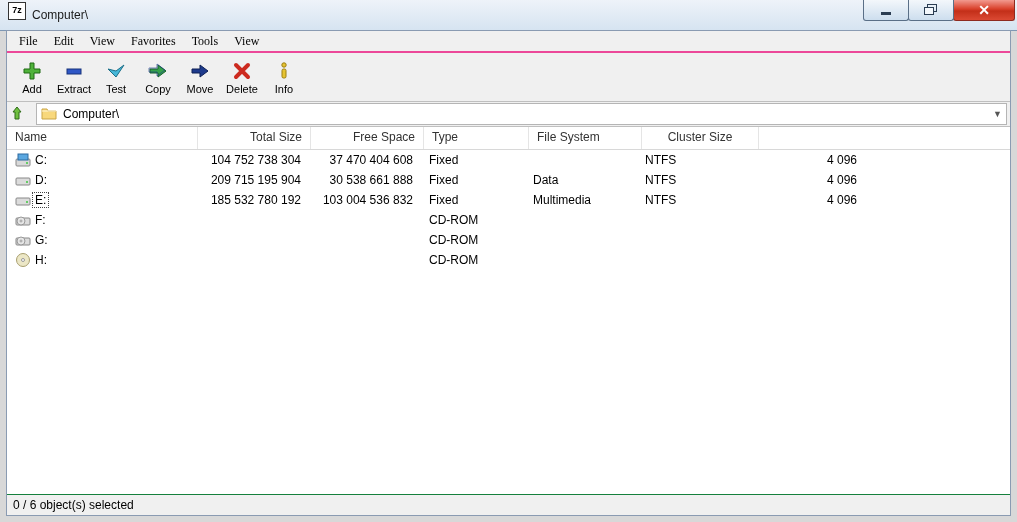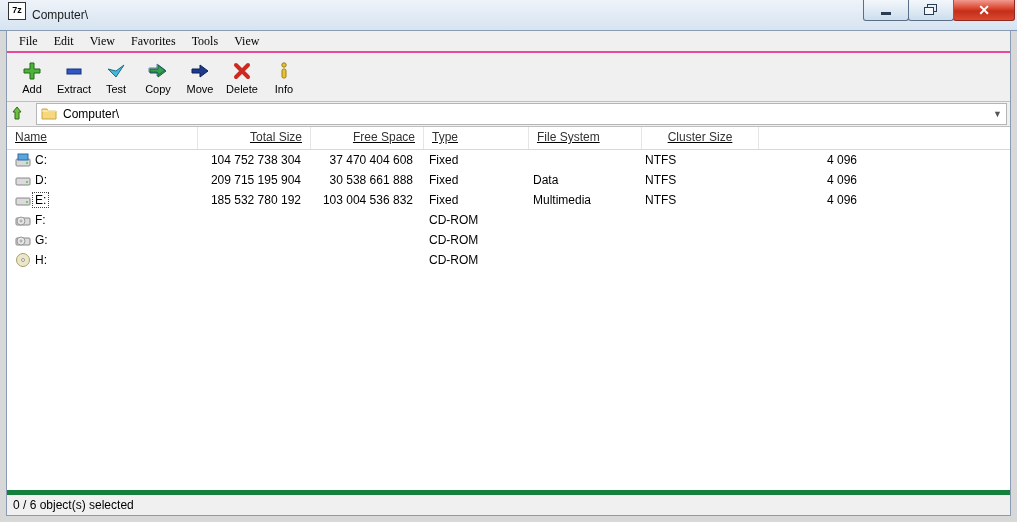--- a/index.html
+++ b/index.html
@@ -177,21 +177,20 @@
     color: #555;
   }
 
   
   .listheader {
     height: 22px;
     background: #fff;
     border-bottom: 1px solid #d8d8d8;
     display: flex;
     align-items: stretch;
-    text-decoration: underline;
   }
   .col {
     border-right: 1px solid #e5e5e5;
     padding: 3px 8px 0;
     color: #333;
     cursor: default;
     white-space: nowrap;
     overflow: hidden;
   }
   .col-name  { width: 174px; }
@@ -232,21 +231,21 @@
 
   .focusrect {
     border: 1px dotted #444;
     padding: 0 2px;
     margin-left: -3px;
   }
 
   
   .statusbar {
     height: 20px;
-    border-top: 5px solid #15803d;
+    border-top: 1px solid #15803d;
     background: #f0f0f0;
     display: flex;
     align-items: center;
     padding: 0 6px;
   }
 </style>
 </head>
 <body>
 
 <div class="titlebar">

